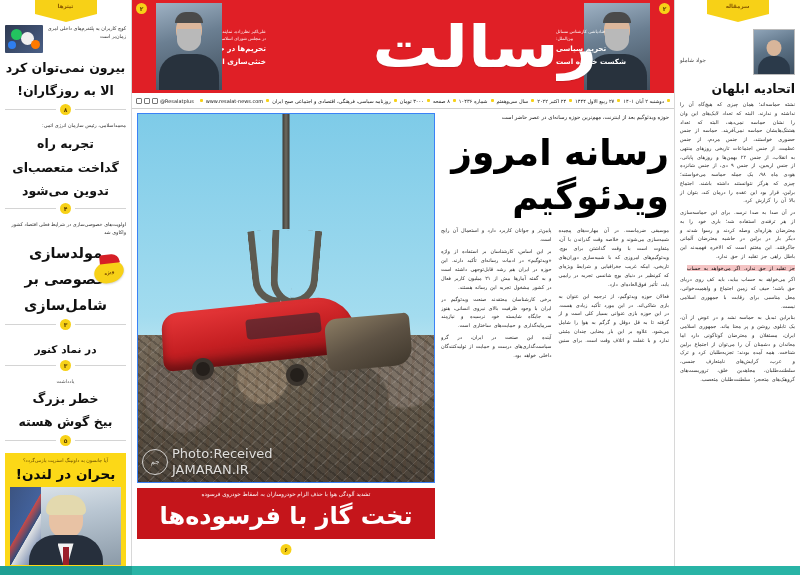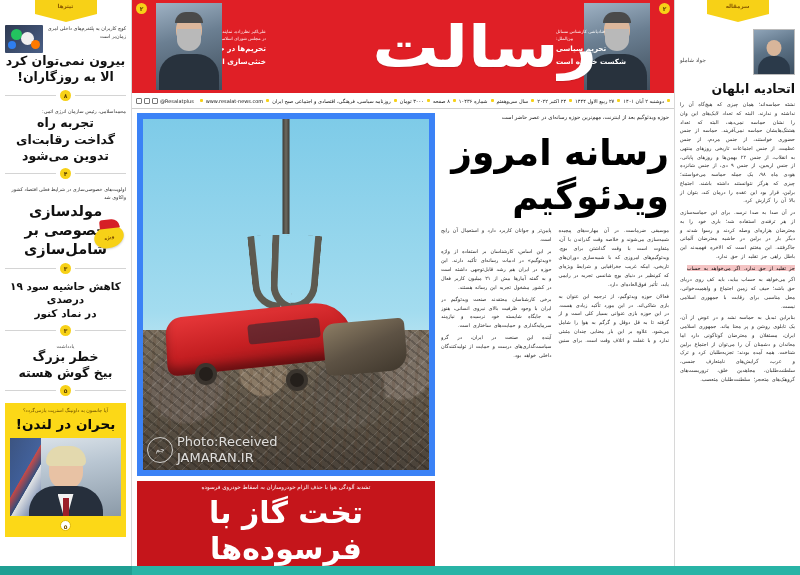--- a/index.html
+++ b/index.html
@@ -284,21 +284,21 @@
     display: flex;
     flex-direction: column;
     order: 2;
   }
   .main-photo {
     width: 100%;
     height: 370px;
     background: #b91c1c;
     position: relative;
     overflow: hidden;
-    border: 6px solid #3b82f6;
+    border: 1px solid #3b82f6;
   }
   .sky { position: absolute; inset: 0; background: linear-gradient(#7ecbe8 0%, #a3dcef 55%, #c9e9f2 72%); }
   .scrapyard {
     position: absolute;
     left: 0; right: 0; bottom: 0;
     height: 40%;
     background:
       radial-gradient(circle at 15% 40%, #6d6258 0 14%, transparent 15%),
       radial-gradient(circle at 42% 30%, #8a7a66 0 12%, transparent 13%),
       radial-gradient(circle at 72% 45%, #5f574c 0 16%, transparent 17%),
@@ -406,21 +406,21 @@
     margin-top: 5px;
     line-height: 1.4;
   }
   .red-box {
     background: #c5151b;
     color: #fff;
     text-align: center;
     padding: 2px 6px 9px 6px;
   }
   .red-box-title {
-    font-size: 30px;
+    font-size: 24px;
     font-weight: bold;
     line-height: 1.18;
     letter-spacing: -.5px;
   }
   .red-box-wrap { position: relative; }
   .pn-under {
     position: absolute;
     left: 50%; bottom: -16px;
     transform: translateX(-50%);
     width: 11px; height: 11px;
@@ -507,21 +507,21 @@
     text-align: right;
     flex: 1;
   }
   .ni-kicker.full { padding-top: 1px; }
   .ni-title {
     font-size: 12.5px;
     font-weight: bold;
     color: #111;
     line-height: 1.3;
     text-align: center;
-    margin-top: 0;
+    margin-top: 7px;
     letter-spacing: -.4px;
   }
   .ni-title.lg { font-size: 14.5px; }
   .ni-sep {
     display: flex;
     align-items: center;
     gap: 4px;
     margin: 4px 0 1px 0;
   }
   .ni-sep .ln { flex: 1; height: 1px; background: #d4d4d4; }
@@ -840,21 +840,21 @@
       <div class="ni-sep">
         <span class="ln"></span>
         <span class="ni-pn">۸</span>
         <span class="ln"></span>
       </div>
     </div>
 
     <div class="news-item">
       <div class="ni-kicker full">محمداسلامی، رئیس سازمان انرژی اتمی:</div>
       <div class="ni-title">تجربه راه</div>
-      <div class="ni-title">گداخت رقابت‌ای</div>
+      <div class="ni-title">گداخت متعصب‌ای</div>
       <div class="ni-title">تدوین می‌شود</div>
       <div class="ni-sep">
         <span class="ln"></span>
         <span class="ni-pn">۴</span>
         <span class="ln"></span>
       </div>
     </div>
 
     <div class="news-item" style="position:relative;">
       <div class="ni-kicker full">اولویت‌های خصوصی‌سازی در شرایط فعلی اقتصاد کشور واکاوی شد</div>
@@ -863,21 +863,20 @@
       <div class="vizhe-badge" style="right:2px; top:44px;">ویژه</div>
       <div class="ni-title lg">شامل‌سازی</div>
       <div class="ni-sep">
         <span class="ln"></span>
         <span class="ni-pn">۳</span>
         <span class="ln"></span>
       </div>
     </div>
 
     <div class="news-item">
-      <div class="ni-title" style="font-size:10.5px;">کاهش حاشیه سود ۱۹ درصدی</div>
       <div class="ni-title" style="font-size:10.5px;">در نماد کنور</div>
       <div class="ni-sep">
         <span class="ln"></span>
         <span class="ni-pn">۳</span>
         <span class="ln"></span>
       </div>
     </div>
 
     <div class="news-item">
       <div class="ni-label">یادداشت</div>

